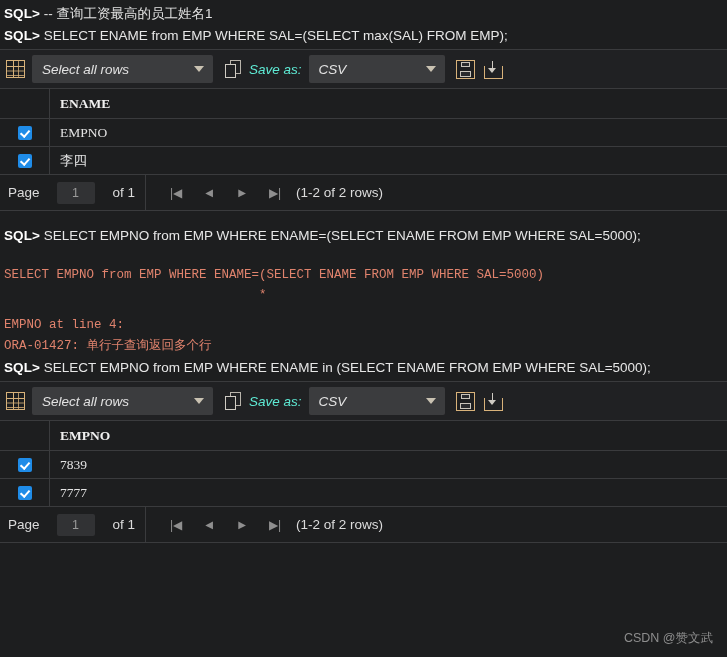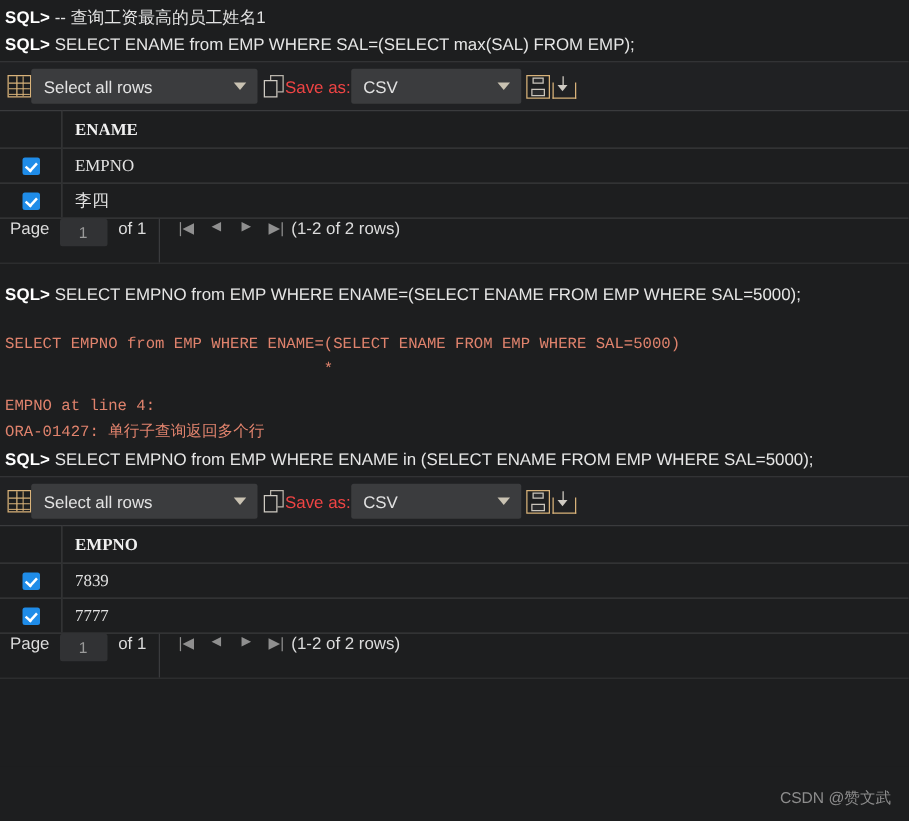--- a/index.html
+++ b/index.html
@@ -64,22 +64,23 @@
   .result-panel {
     border-top: 1px solid #3a3b3d;
     border-bottom: 1px solid #3a3b3d;
     background: #202123;
   }
   .toolbar {
     display: flex;
     align-items: center;
     height: 38px;
     padding: 0 6px;
-    gap: 0;
+    gap: 7px;
     background: #202123;
+    font-style: italic;
   }
   .grid-icon {
     width: 19px; height: 18px;
     border: 1.4px solid #d8b27a;
     box-sizing: border-box;
     position: relative;
     flex: none;
     background: #1d1e1f;
   }
   .grid-icon::before {
@@ -136,21 +137,21 @@
   .copy-icon .pg-front {
     position: absolute;
     left: 0; top: 4px;
     width: 11px; height: 14px;
     border: 1.3px solid #cfcbc3;
     box-sizing: border-box;
     background: #202123;
   }
   .saveas-label {
     font-size: 13.5px;
-    color: #ef4444;
+    color: #5eead4;
     white-space: nowrap;
   }
   .floppy-icon {
     width: 19px; height: 19px;
     border: 1.4px solid #d8b27a;
     box-sizing: border-box;
     position: relative;
     flex: none;
     margin-left: 4px;
     background: #1d1e1f;
@@ -252,43 +253,43 @@
     left: 4.3px; top: 1.4px;
     width: 3.6px; height: 7.4px;
     border: solid #ffffff;
     border-width: 0 2px 2px 0;
     transform: rotate(42deg);
   }
 
   
   .pager {
     display: flex;
-    align-items: flex-start;
+    align-items: center;
     height: 35px;
     border-top: 1px solid #3a3b3d;
     background: #1d1e1f;
     font-size: 13.5px;
     color: #dcdcdc;
     padding-left: 8px;
-    gap: 0;
+    gap: 9px;
   }
   .pager .lbl { margin-right: 8px; }
   .pg-input {
     width: 38px;
     height: 22px;
     background: #313234;
     border: none;
     border-radius: 2px;
     color: #9a9a9a;
     font-size: 12.5px;
     font-family: "Liberation Sans", sans-serif;
     text-align: center;
     padding: 0;
   }
-  .pager .ofn { margin-left: 9px; margin-right: 10px; }
+  .pager .ofn { margin-left: 9px; margin-right: 1px; }
   .pg-sep {
     width: 1px;
     height: 35px;
     background: #3a3b3d;
     margin-right: 9px;
   }
   .navbtn {
     color: #8f8f8f;
     font-size: 12px;
     width: 24px;

